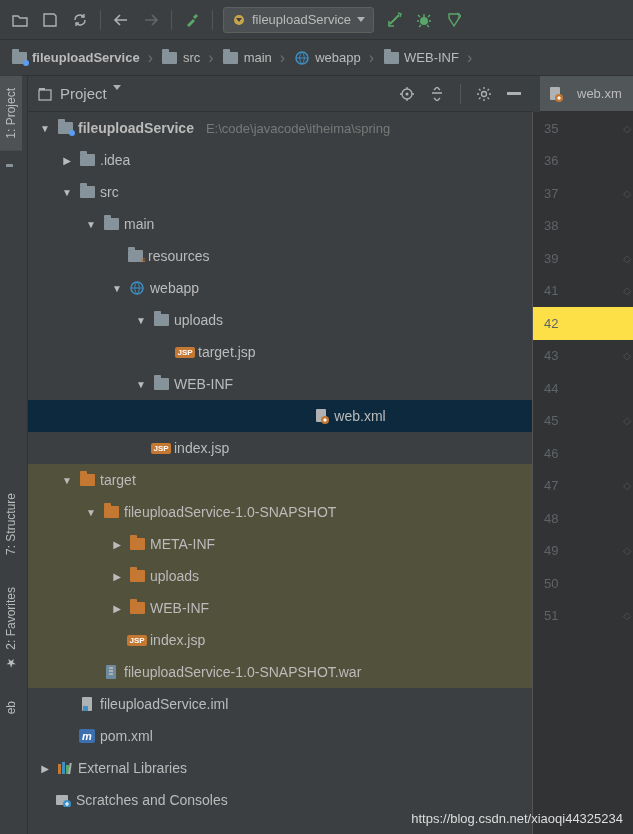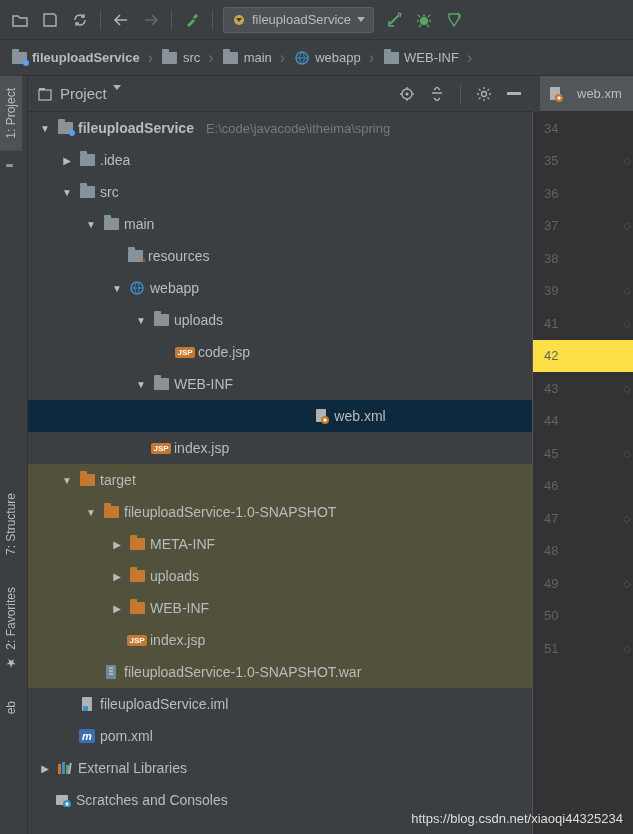--- a/index.html
+++ b/index.html
@@ -291,21 +291,21 @@
     <span class="icon">
         <span class="folder"></span>
       </span>
     <span class="name">uploads</span>
   </div>
   <div class="tree-row">
     <span class="indent" style="width:144px"></span>
     <span class="icon">
         <span class="jsp-badge">JSP</span>
       </span>
-    <span class="name">code.jsp</span>
+    <span class="name">target.jsp</span>
   </div>
   <div class="tree-row">
     <span class="indent" style="width:102px"></span>
       <span class="arrow">▼</span>
     <span class="icon">
         <span class="folder"></span>
       </span>
     <span class="name">WEB-INF</span>
   </div>
   <div class="tree-row selected">
@@ -433,21 +433,20 @@
       <svg width="16" height="16">
         <rect x="2" y="1" width="10" height="13" fill="#afb1b3" rx="1"></rect>
         <circle cx="11" cy="12" r="4" fill="#c47832"></circle>
         <path d="M9 12l2 2 2-2-2-2z" fill="#fff"></path>
       </svg>
     </span>
   <span>web.xm</span>
 </div>
 
 <div class="gutter" id="gutter">
-    <div class="gutter-line">34</div>
     <div class="gutter-line">35<span class="mark">◇</span></div>
     <div class="gutter-line">36</div>
     <div class="gutter-line">37<span class="mark">◇</span></div>
     <div class="gutter-line">38</div>
     <div class="gutter-line">39<span class="mark">◇</span></div>
     <div class="gutter-line">41<span class="mark">◇</span></div>
     <div class="gutter-line hl">42</div>
     <div class="gutter-line">43<span class="mark">◇</span></div>
     <div class="gutter-line">44</div>
     <div class="gutter-line">45<span class="mark">◇</span></div>

